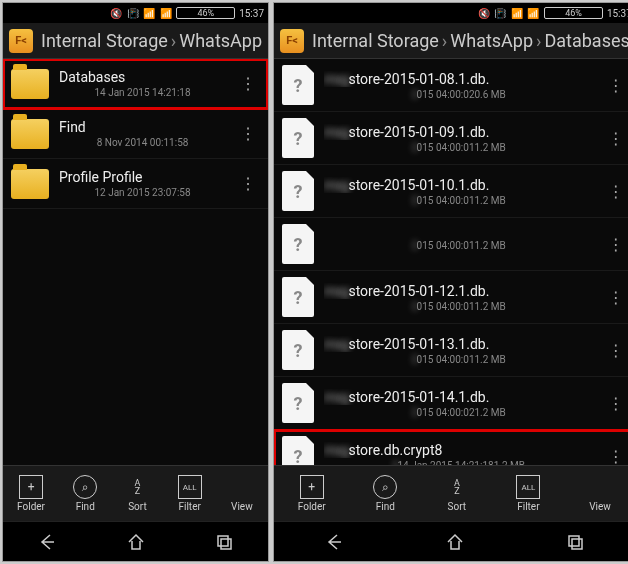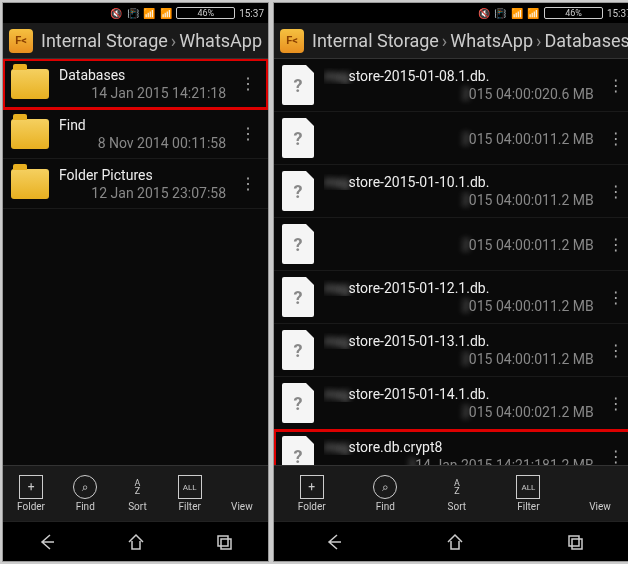--- a/index.html
+++ b/index.html
@@ -14,21 +14,21 @@
 .breadcrumb .sep{color:#888;margin:0 3px}
 .file-list{flex:1;background:#0a0a0a;overflow:hidden}
 .row{display:flex;align-items:center;padding:6px 8px;gap:10px;border-bottom:1px solid #1a1a1a;position:relative;min-height:50px}
 .row.highlighted{outline:3px solid #d00;outline-offset:-2px}
 .folder-icon{width:38px;height:30px;background:linear-gradient(#f5d060,#e8b020);border-radius:3px;position:relative;flex-shrink:0}
 .folder-icon:before{content:"";position:absolute;top:-5px;left:2px;width:14px;height:6px;background:#e8b020;border-radius:2px 2px 0 0}
 .file-icon{width:32px;height:40px;background:#f5f5f5;border-radius:2px;position:relative;flex-shrink:0;display:flex;align-items:center;justify-content:center;color:#888;font-size:18px;font-weight:bold}
 .file-icon:before{content:"";position:absolute;top:0;right:0;border-style:solid;border-width:0 8px 8px 0;border-color:transparent #0a0a0a transparent transparent}
 .row-text{flex:1;min-width:0}
 .row-name{color:#eee;font-size:14px;white-space:nowrap;overflow:hidden;text-overflow:ellipsis}
-.row-sub{color:#888;font-size:14px;display:flex;justify-content:flex-end;margin-top:2px}
+.row-sub{color:#888;font-size:10px;display:flex;justify-content:center;margin-top:2px}
 .row-dots{color:#aaa;font-size:16px;padding:0 4px;flex-shrink:0}
 .blur-prefix{color:transparent;text-shadow:0 0 6px #aaa;letter-spacing:-1px}
 .bottom-bar{height:56px;background:#1a1a1a;display:flex;justify-content:space-around;align-items:center;border-top:1px solid #333}
 .bottom-item{display:flex;flex-direction:column;align-items:center;color:#ccc;font-size:10px;gap:2px}
 .bottom-item .ico{width:24px;height:24px;border:1.5px solid #ccc;display:flex;align-items:center;justify-content:center;font-size:12px}
 .bottom-item .ico.round{border-radius:50%}
 .bottom-item .ico.none{border:none;font-size:20px}
 .bottom-item .ico.grid{border:none;display:grid;grid-template-columns:repeat(3,5px);grid-template-rows:repeat(3,5px);gap:2px}
 .bottom-item .ico.grid i{background:#ccc}
 .nav-bar{height:40px;background:#000;display:flex;justify-content:space-around;align-items:center;border-top:1px solid #222}
@@ -67,21 +67,21 @@
         <div class="row-name">Find</div>
         <div class="row-sub">
             <span>8 Nov 2014 00:11:58</span>
           </div>
       </div>
       <div class="row-dots">⋮</div>
     </div>
       <div class="row">
       <div class="folder-icon"></div>
       <div class="row-text">
-        <div class="row-name">Folder Pictures</div>
+        <div class="row-name">Profile Profile</div>
         <div class="row-sub">
             <span>12 Jan 2015 23:07:58</span>
           </div>
       </div>
       <div class="row-dots">⋮</div>
     </div>
     </div>
   <div class="bottom-bar" id="bb-left">
       <div class="bottom-item">
         <div class="ico">+</div>
@@ -152,20 +152,21 @@
         <div class="row-sub">
             <span><span class="blur-prefix">2</span>015 04:00:02</span>
             <span>0.6 MB</span>
           </div>
       </div>
       <div class="row-dots">⋮</div>
     </div>
       <div class="row">
       <div class="file-icon">?</div>
       <div class="row-text">
+        <div class="row-name"><span class="blur-prefix">msg</span>store-2015-01-09.1.db.</div>
         <div class="row-sub">
             <span><span class="blur-prefix">2</span>015 04:00:01</span>
             <span>1.2 MB</span>
           </div>
       </div>
       <div class="row-dots">⋮</div>
     </div>
       <div class="row">
       <div class="file-icon">?</div>
       <div class="row-text">

